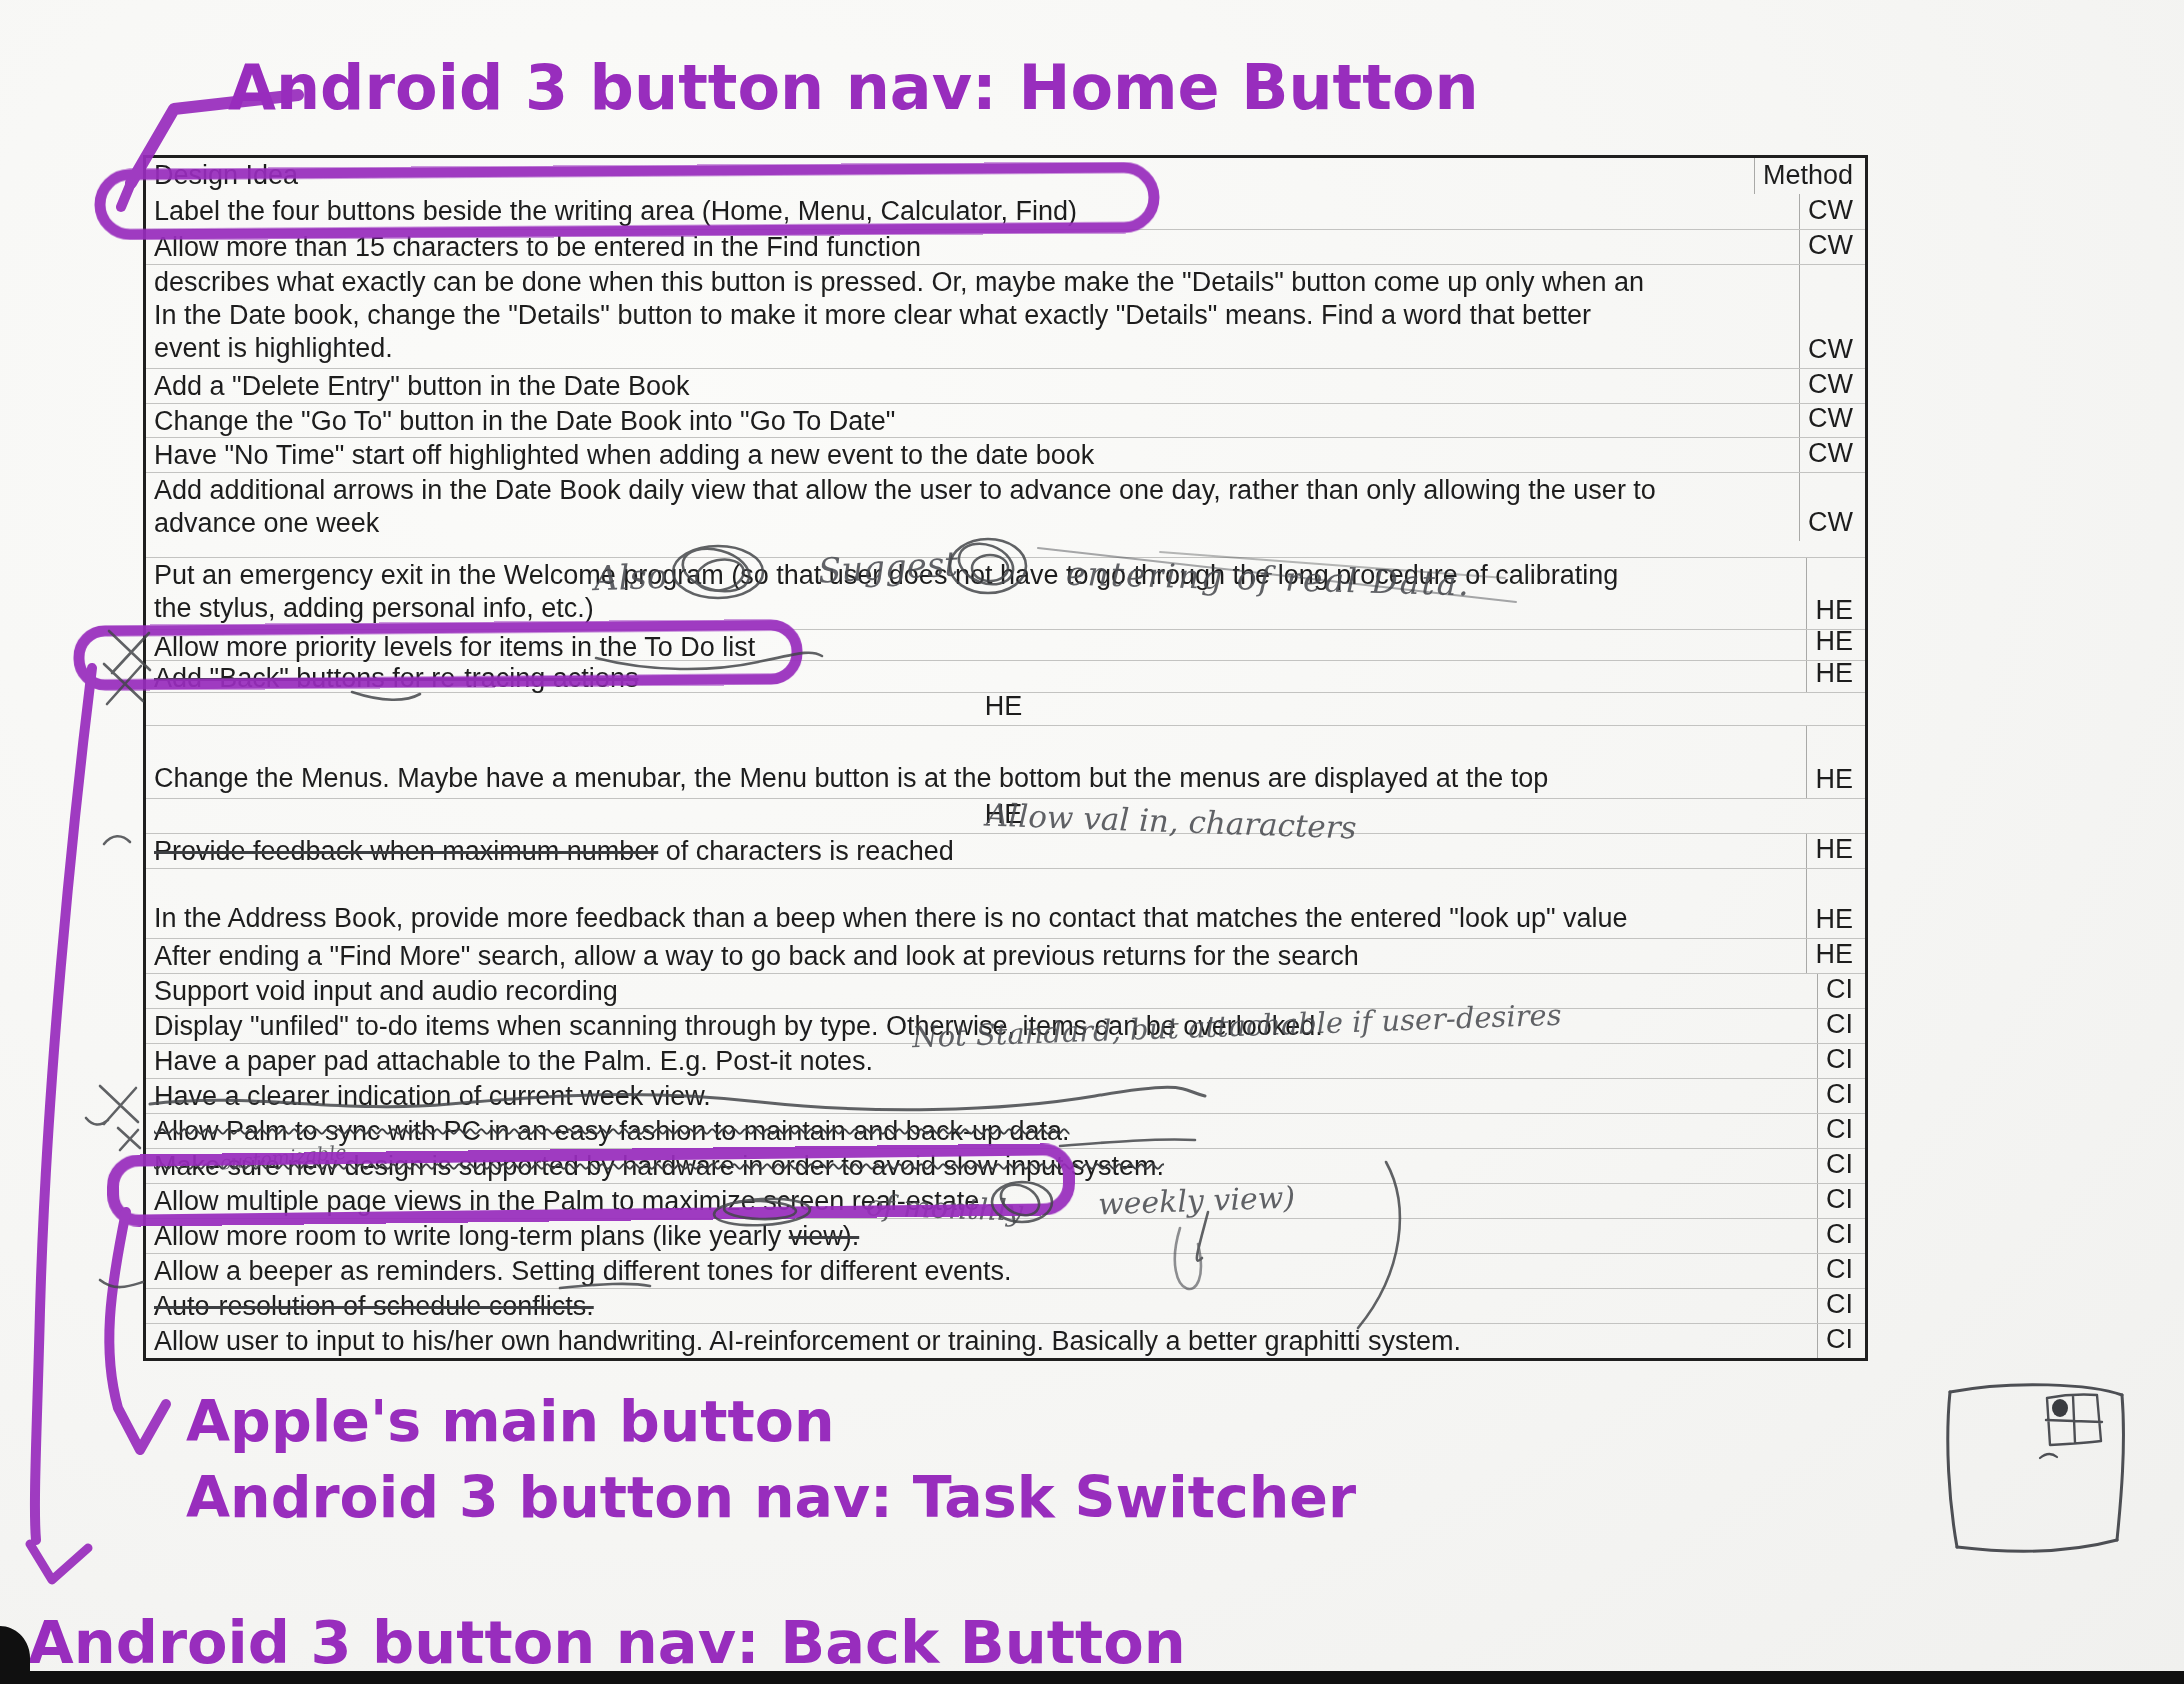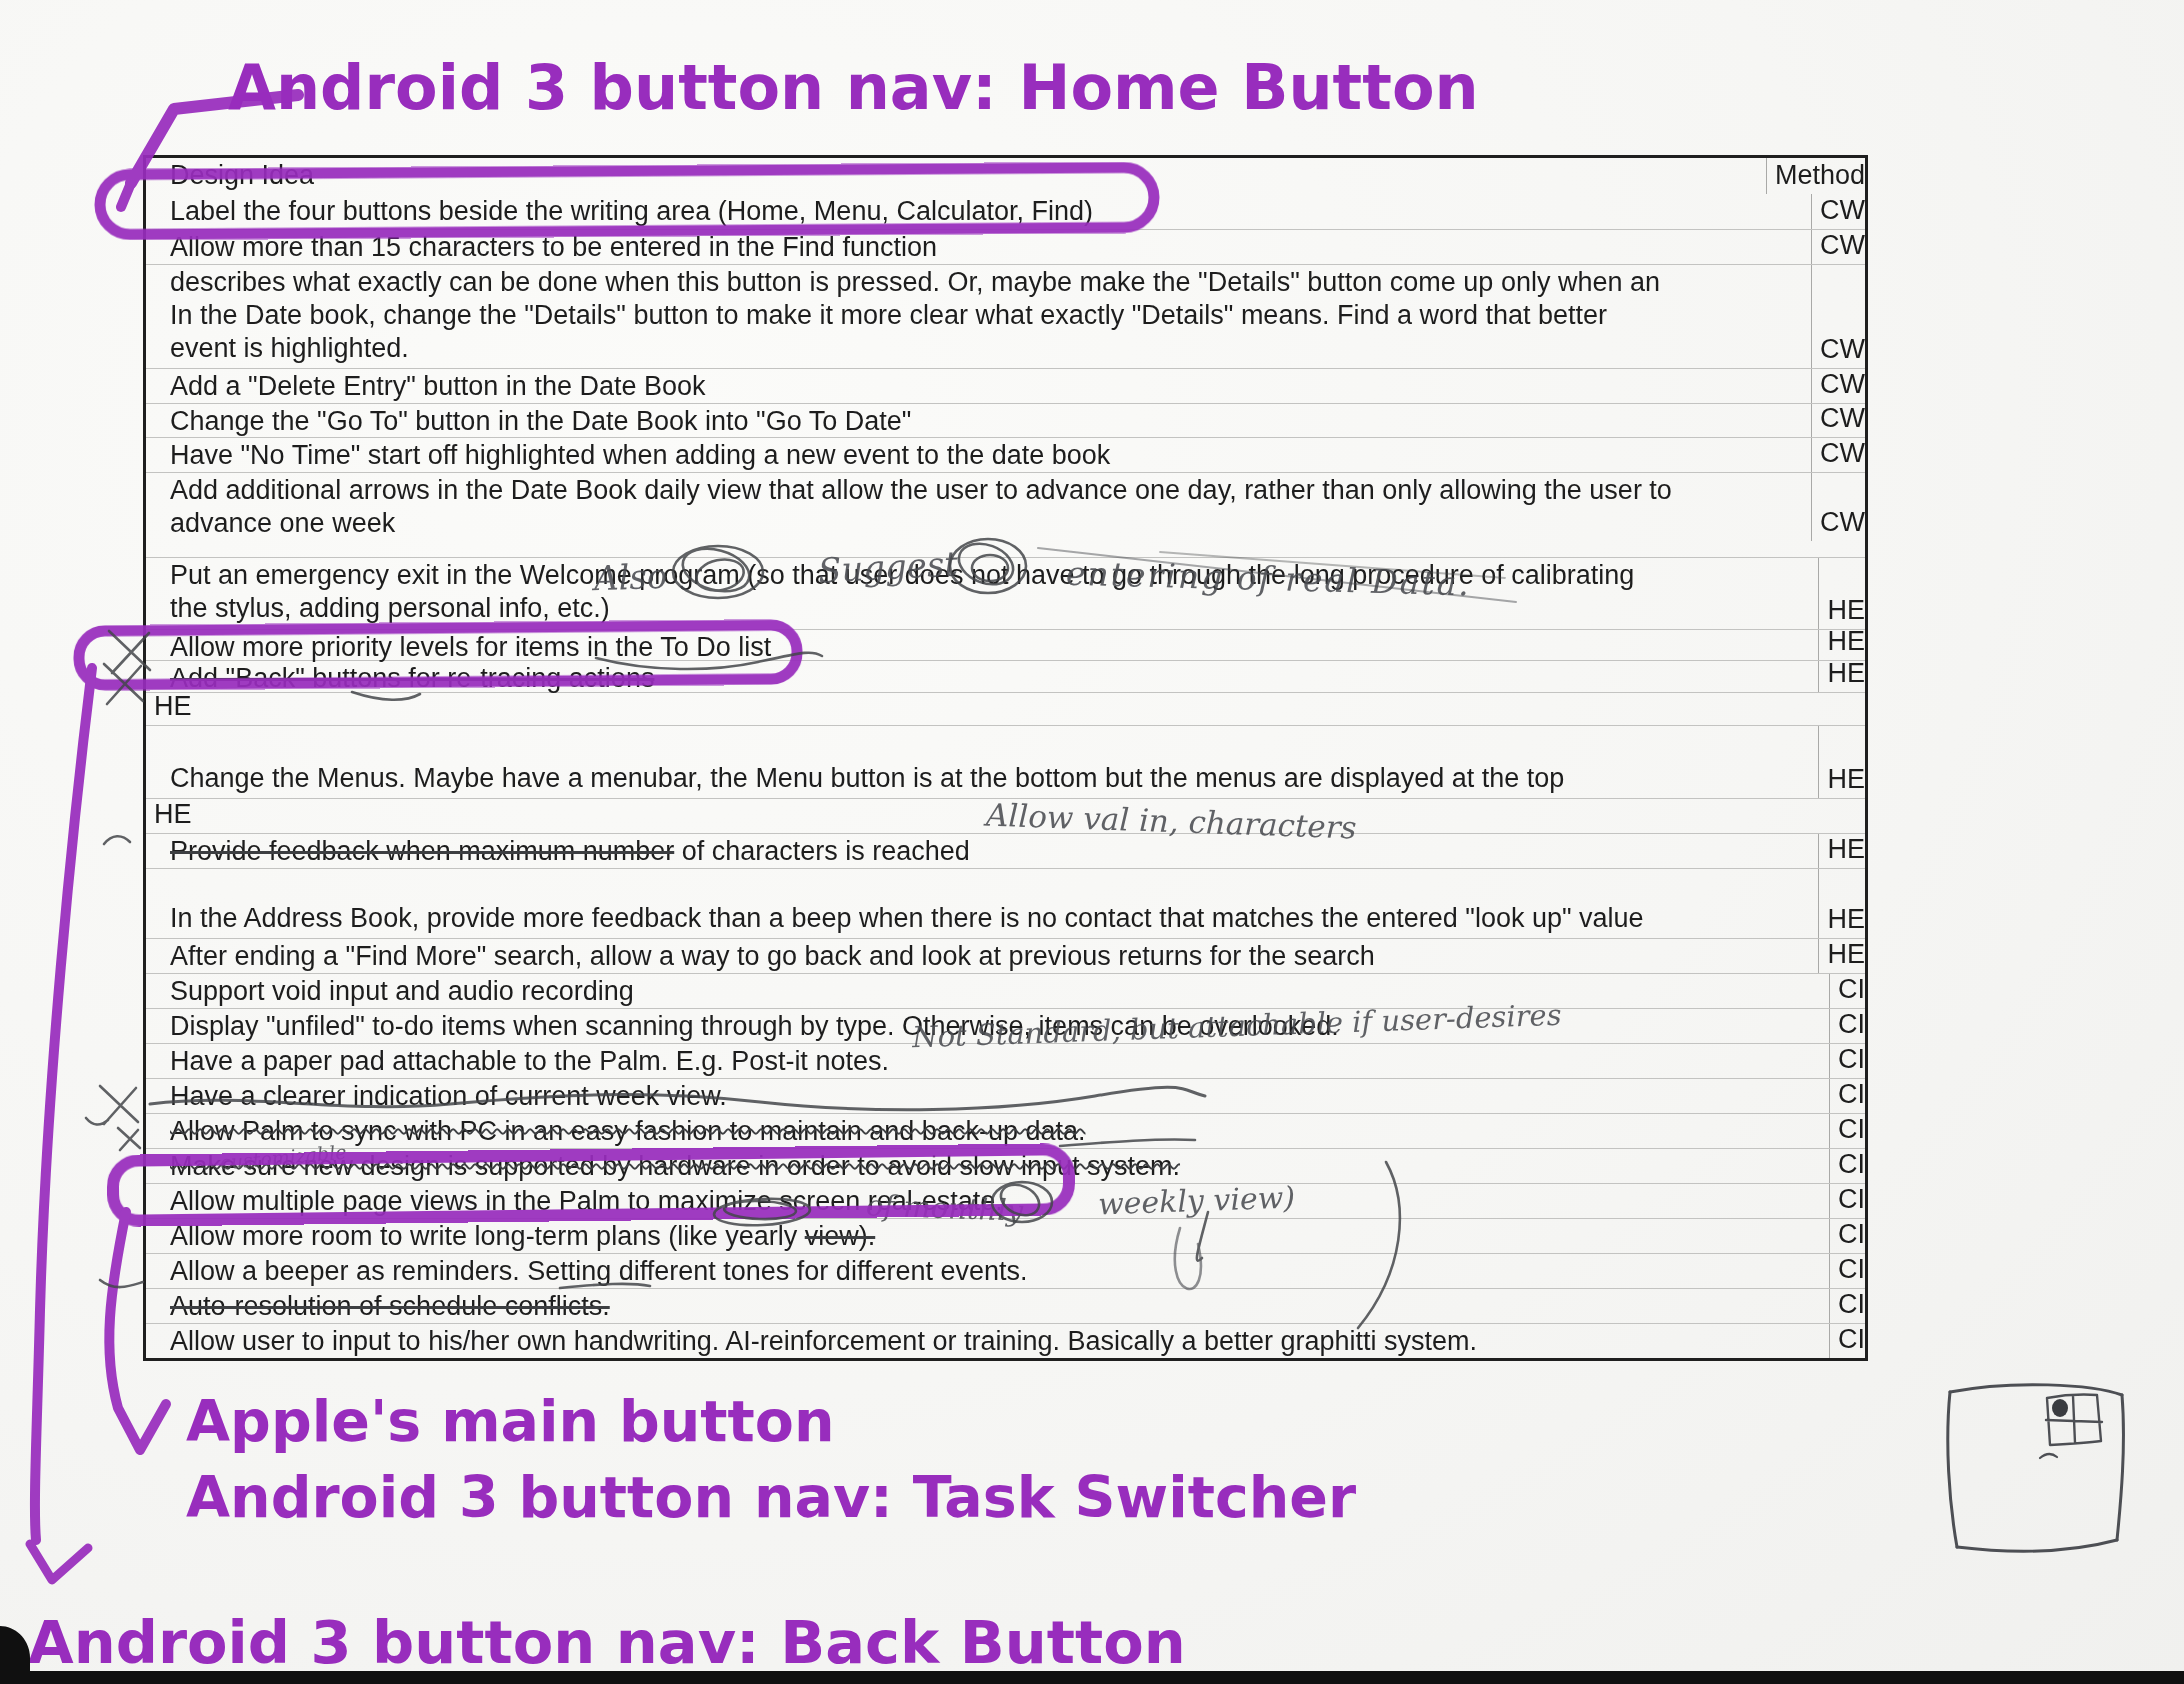--- a/index.html
+++ b/index.html
@@ -11,24 +11,24 @@
          font-weight:bold;white-space:nowrap;line-height:1;margin-top:21px;}
   .ptitle{left:228px;top:36px;font-size:62px;}
   .papple{left:186px;top:1372px;font-size:57px;}
   .ptask{left:186px;top:1448px;font-size:57px;}
   .pback{left:28px;top:1592px;font-size:59px;}
   
   .tbl{position:absolute;left:143px;top:155px;width:1725px;border:3px solid #1f1f1f;
        box-sizing:border-box;background:transparent;color:#1d1d1d;font-size:27px;}
   .t-row{display:flex;box-sizing:border-box;border-top:1px solid #c3c3c1;overflow:visible;}
   .t-row:first-child{border-top:none;}
-  .c-idea{box-sizing:border-box;width:1825px;padding:1px 8px 0 24px;border-right:1px solid #a9a9a7;
+  .c-idea{box-sizing:border-box;width:1825px;padding:1px 8px 0 8px;border-right:1px solid #a9a9a7;
           display:flex;flex-direction:column;justify-content:flex-start;overflow:visible;}
   .tall .c-idea{justify-content:flex-end;padding-bottom:3px;}
-  .c-method{box-sizing:border-box;flex:1;padding:0 0 3px 8px;display:flex;align-items:flex-end;}
+  .c-method{box-sizing:border-box;flex:1;padding:0 12px 3px 8px;display:flex;align-items:flex-end;justify-content:center;}
   .line{line-height:33px;white-space:nowrap;}
   .h-row{font-size:27px;}
   .struck{text-decoration:line-through;text-decoration-thickness:2.5px;text-decoration-color:#3d3f42;}
   .wavy{text-decoration-style:wavy;text-decoration-thickness:1.8px;}
   
   .hw{position:absolute;font-family:"DejaVu Serif", serif;font-style:italic;color:#4b4d52;
       opacity:.88;white-space:nowrap;line-height:1;}
   .hw1a{left:594px;top:560px;font-size:34px;transform:rotate(-2deg);}
   .hw1b{left:818px;top:550px;font-size:34px;transform:rotate(-3deg);}
   .hw1c{left:1066px;top:562px;font-size:33px;letter-spacing:2px;transform:rotate(1.5deg);}

